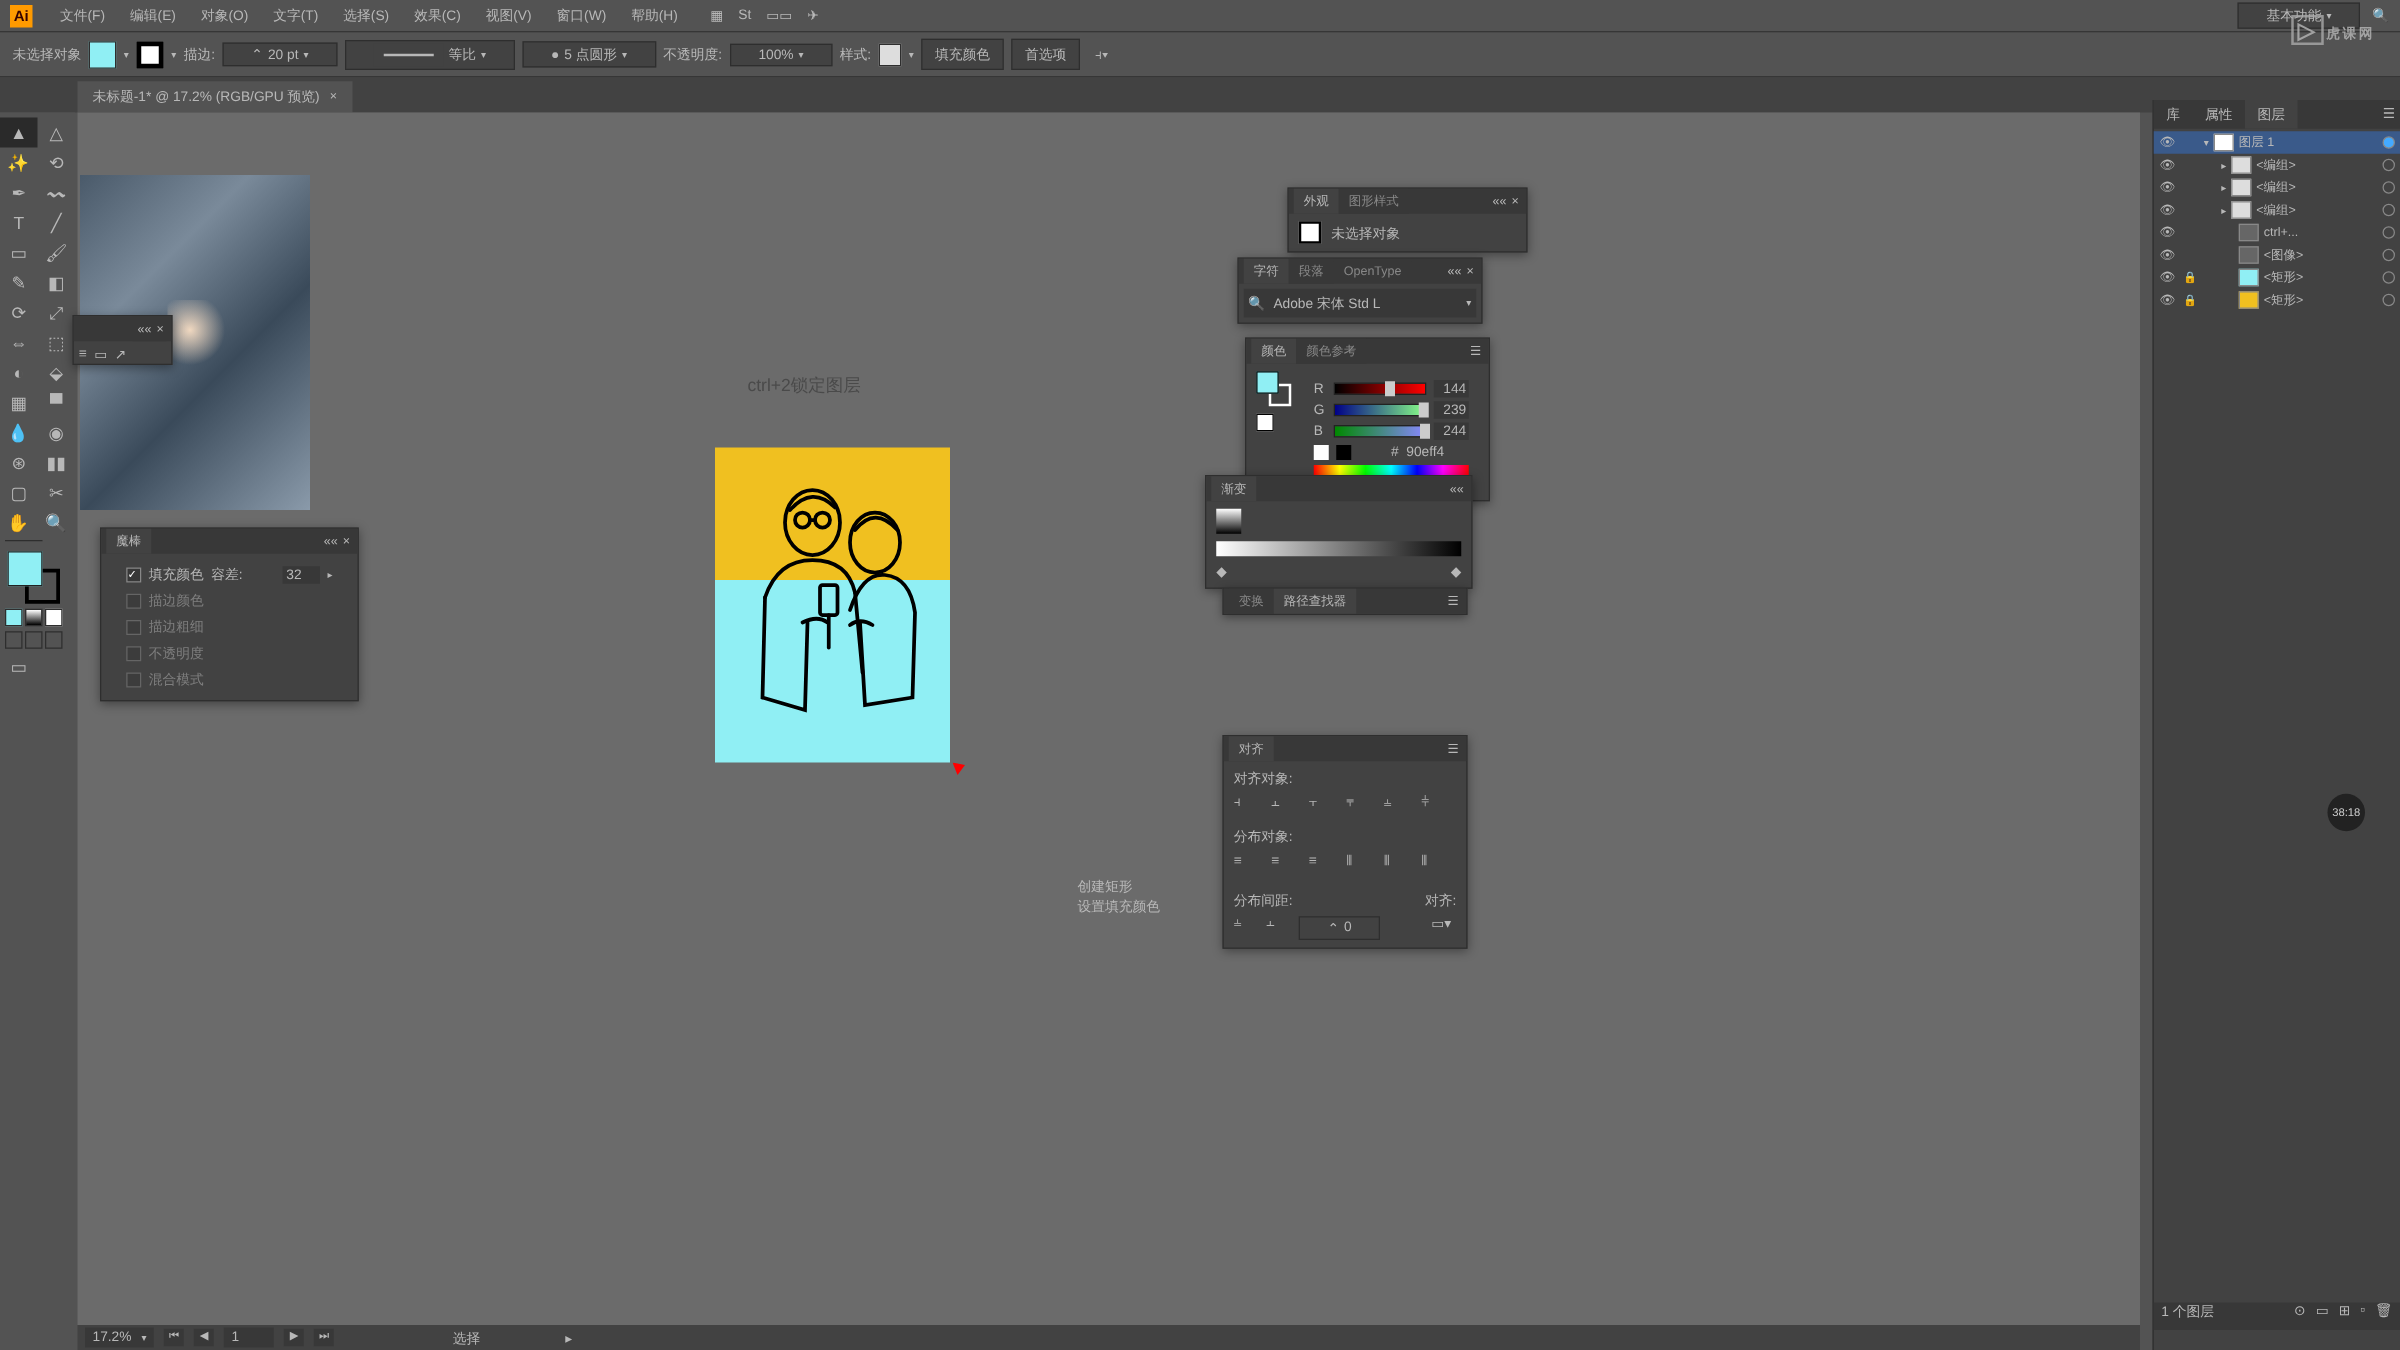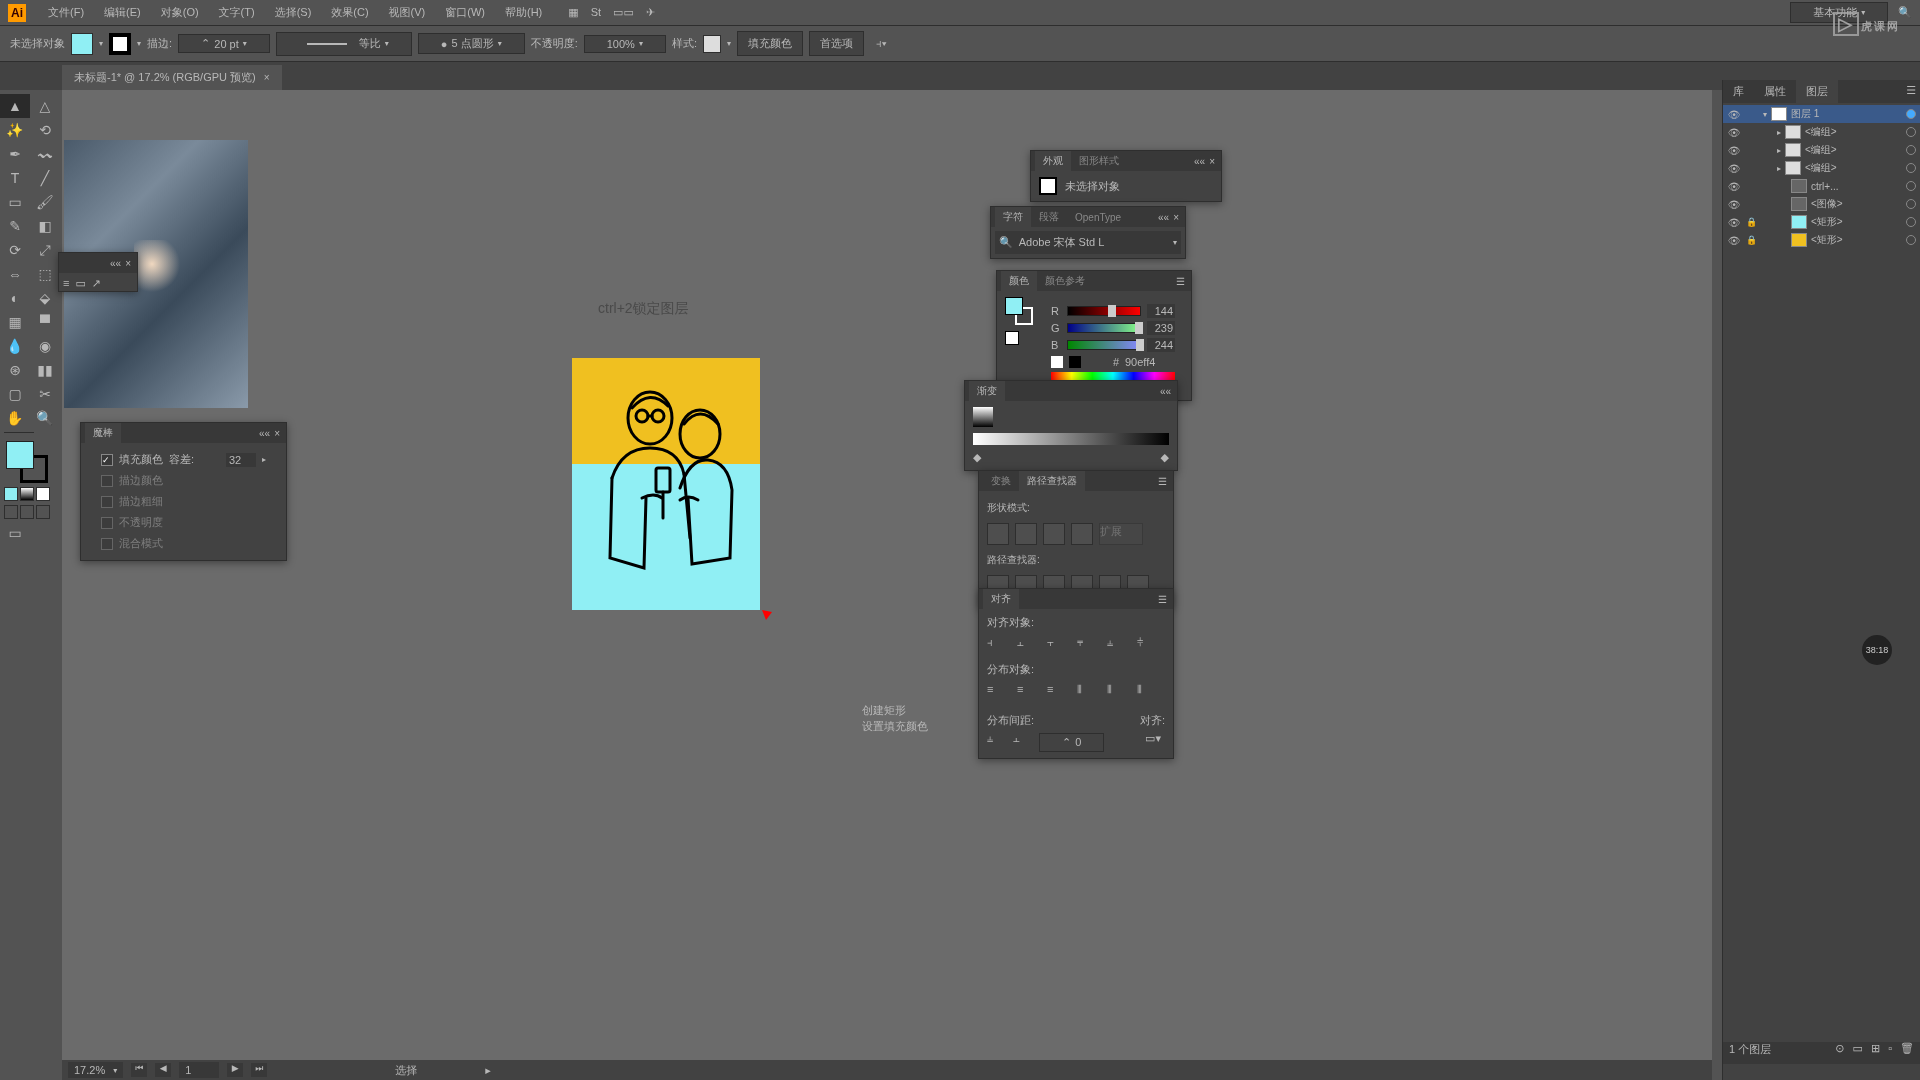--- a/index.html
+++ b/index.html
@@ -271,21 +271,21 @@
       <span>17.2%</span>
       <span style="font-size:8px;margin-left:4px">▾</span>
     </div>
   <div class="navbtn">⏮</div>
   <div class="navbtn">◀</div>
   <div class="sb-dd" style="min-width:40px">
       <span>1</span>
     </div>
   <div class="navbtn">▶</div>
   <div class="navbtn">⏭</div>
-  <span style="margin-left:120px">选择</span>
+  <span style="margin-left:87px">选择</span>
   <span style="margin-left:60px">▸</span>
 </div>
 
 <div class="panel p-mini">
   <div class="panel-hdr">
       <div class="panel-hdr pmenu" style="margin-left:auto">
         <span>««</span>
         <span>×</span>
       </div>
     </div>
@@ -432,39 +432,20 @@
 </div>
 
 <div class="panel p-path">
   <div class="panel-hdr">
       <div class="panel-tab dim">变换</div>
       <div class="panel-tab">路径查找器</div>
       <div class="pmenu">
         <span>☰</span>
       </div>
     </div>
-  <div class="panel-body">
-    <div class="sect">形状模式:</div>
-    <div class="btns">
-      <div class="pb"></div>
-      <div class="pb"></div>
-      <div class="pb"></div>
-      <div class="pb"></div>
-      <div class="pb" style="width:44px;opacity:.4">扩展</div>
-    </div>
-    <div class="sect">路径查找器:</div>
-    <div class="btns">
-      <div class="pb"></div>
-      <div class="pb"></div>
-      <div class="pb"></div>
-      <div class="pb"></div>
-      <div class="pb"></div>
-      <div class="pb"></div>
-    </div>
-  </div>
 </div>
 
 <div class="panel p-align">
   <div class="panel-hdr">
       <div class="panel-tab">对齐</div>
       <div class="pmenu">
         <span>☰</span>
       </div>
     </div>
   <div class="panel-body">

